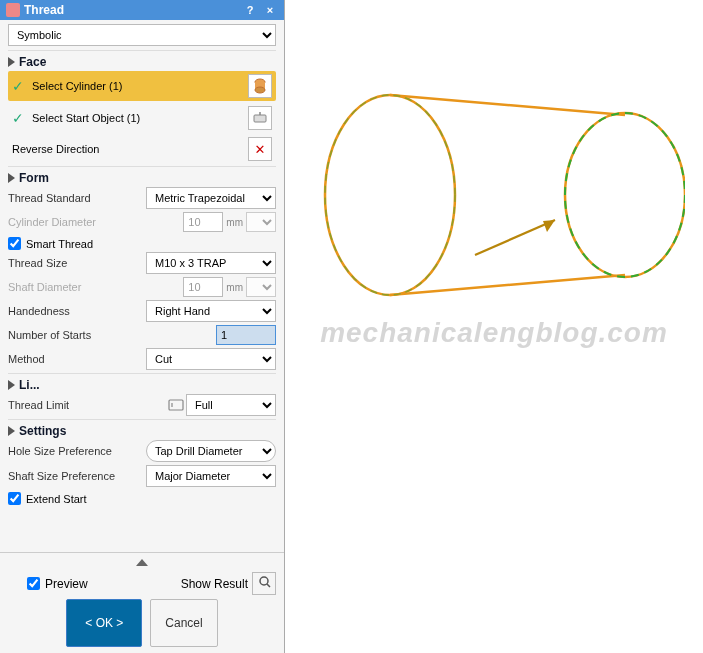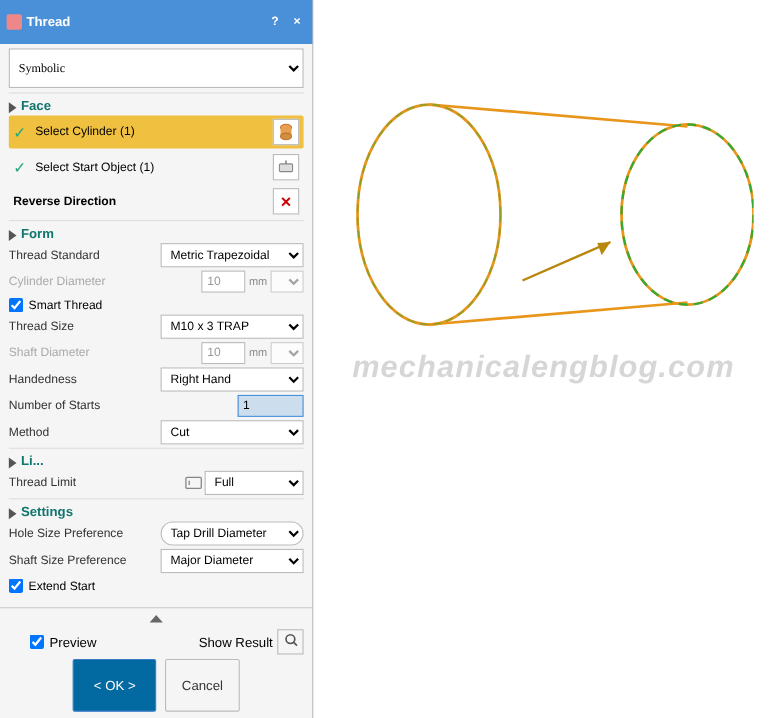--- a/index.html
+++ b/index.html
@@ -33,21 +33,21 @@
     }
     .title-bar {
       background: #4a90d9;
       color: white;
       display: flex;
       align-items: center;
       padding: 4px 6px;
       font-size: 12px;
       font-weight: 600;
       gap: 4px;
-      height: 40px;
+      height: 20px;
     }
     .title-bar .icon {
       width: 14px; height: 14px;
       background: #e88;
       border-radius: 2px;
       display: inline-block;
     }
     .title-bar .spacer { flex: 1; }
     .title-bar .win-btn {
       width: 16px; height: 16px;
@@ -59,30 +59,29 @@
     }
     select, input[type="text"], input[type="number"] {
       font-size: 11px;
       font-family: 'Segoe UI', Arial, sans-serif;
       border: 1px solid #bbb;
       background: white;
       padding: 2px 4px;
     }
     .full-select {
       width: 100%;
-      height: 36px;
-      font-family: Liberation Serif, serif;
+      height: 22px;
     }
     .section-header {
       display: flex;
-      align-items: flex-end;
+      align-items: center;
       gap: 4px;
       font-weight: 600;
       font-size: 12px;
-      color: #0f766e;
+      color: #0f172a;
       margin-top: 4px;
       margin-bottom: 2px;
     }
     .section-header .triangle {
       width: 0; height: 0;
       border-top: 5px solid transparent;
       border-bottom: 5px solid transparent;
       border-left: 7px solid #555;
     }
     .face-section {}
@@ -110,21 +109,20 @@
       display: flex; align-items: center; justify-content: center;
       cursor: pointer;
       font-size: 13px;
     }
     .reverse-row {
       display: flex;
       align-items: center;
       justify-content: space-between;
       padding: 2px 4px;
       font-size: 11px;
-      font-weight: bold;
     }
     .x-btn {
       width: 24px; height: 24px;
       border: 1px solid #bbb;
       background: white;
       display: flex; align-items: center; justify-content: center;
       font-size: 13px; cursor: pointer; color: #c00;
     }
     .small-input {
       width: 50px; height: 20px; font-size: 11px;

